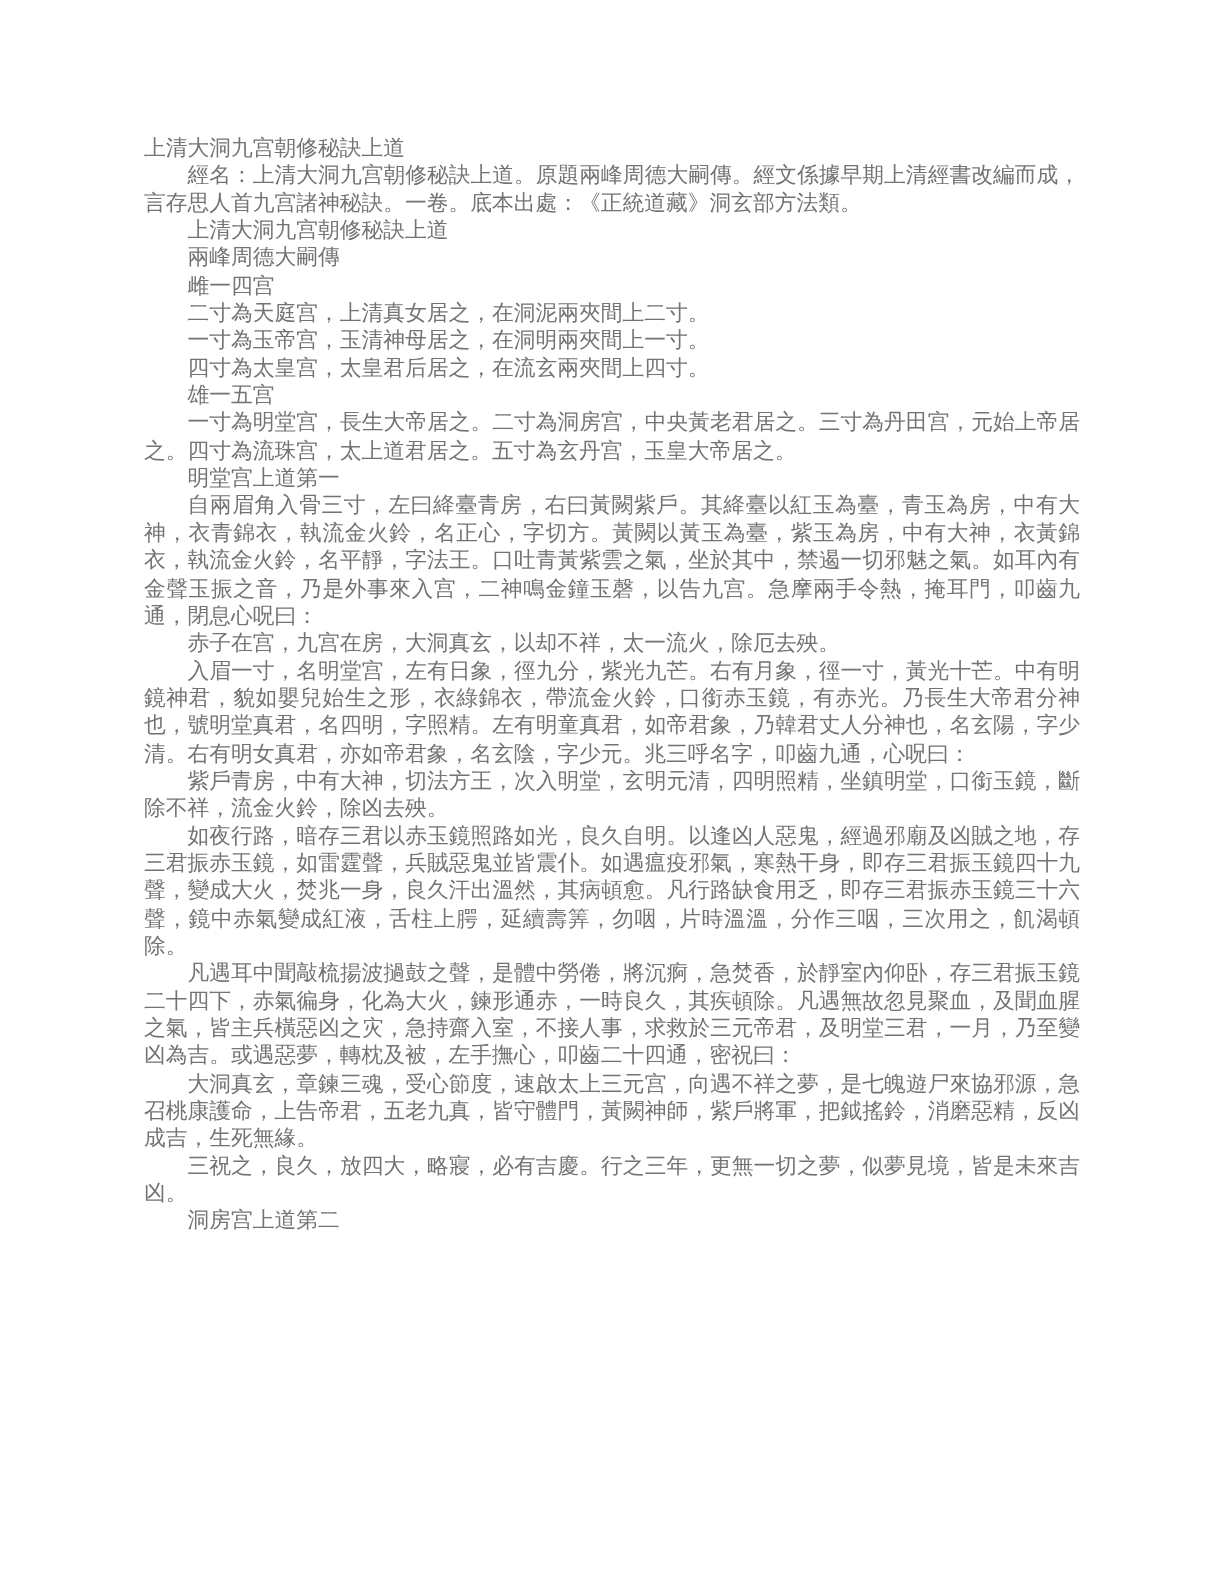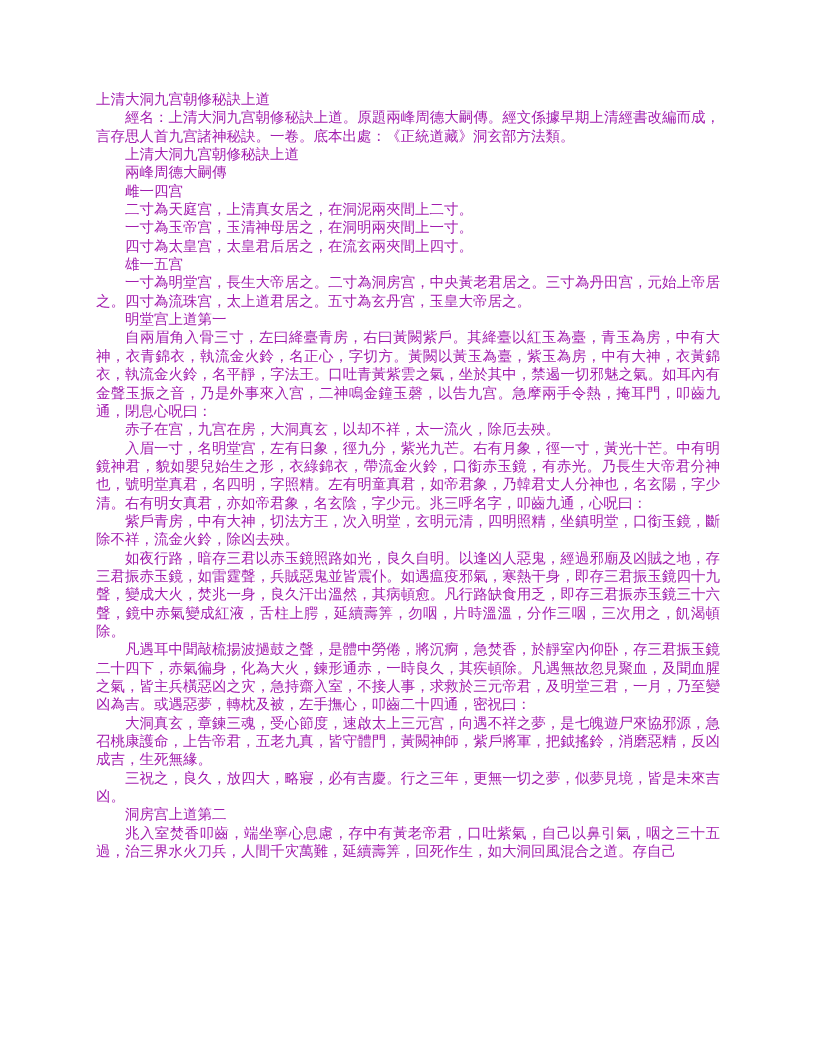--- a/index.html
+++ b/index.html
@@ -7,21 +7,21 @@
     padding: 0;
     background: #ffffff;
   }
   .page {
     position: relative;
     width: 816px;
     height: 1056px;
     box-sizing: border-box;
     padding: 90px 96px 0 96px;
     background: #ffffff;
-    color: #a21caf;
+    color: #737373;
     font-family: "Liberation Serif", "DejaVu Serif", serif;
     font-size: 14.5px;
     line-height: 18.35px;
     text-align: justify;
     text-justify: inter-ideograph;
     overflow: hidden;
   }
   .page p {
     margin: 0;
     padding: 0;
@@ -48,14 +48,13 @@
   <p class="indent">明堂宫上道第一</p>
   <p class="indent">自兩眉角入骨三寸，左曰絳臺青房，右曰黃闕紫戶。其絳臺以紅玉為臺，青玉為房，中有大神，衣青錦衣，執流金火鈴，名正心，字切方。黃闕以黃玉為臺，紫玉為房，中有大神，衣黃錦衣，執流金火鈴，名平靜，字法王。口吐青黃紫雲之氣，坐於其中，禁遏一切邪魅之氣。如耳內有金聲玉振之音，乃是外事來入宫，二神鳴金鐘玉磬，以告九宫。急摩兩手令熱，掩耳門，叩齒九通，閉息心呪曰：</p>
   <p class="indent">赤子在宫，九宫在房，大洞真玄，以却不祥，太一流火，除厄去殃。</p>
   <p class="indent">入眉一寸，名明堂宫，左有日象，徑九分，紫光九芒。右有月象，徑一寸，黃光十芒。中有明鏡神君，貌如嬰兒始生之形，衣綠錦衣，帶流金火鈴，口銜赤玉鏡，有赤光。乃長生大帝君分神也，號明堂真君，名四明，字照精。左有明童真君，如帝君象，乃韓君丈人分神也，名玄陽，字少清。右有明女真君，亦如帝君象，名玄陰，字少元。兆三呼名字，叩齒九通，心呪曰：</p>
   <p class="indent">紫戶青房，中有大神，切法方王，次入明堂，玄明元清，四明照精，坐鎮明堂，口銜玉鏡，斷除不祥，流金火鈴，除凶去殃。</p>
   <p class="indent">如夜行路，暗存三君以赤玉鏡照路如光，良久自明。以逢凶人惡鬼，經過邪廟及凶賊之地，存三君振赤玉鏡，如雷霆聲，兵賊惡鬼並皆震仆。如遇瘟疫邪氣，寒熱干身，即存三君振玉鏡四十九聲，變成大火，焚兆一身，良久汗出溫然，其病頓愈。凡行路缺食用乏，即存三君振赤玉鏡三十六聲，鏡中赤氣變成紅液，舌柱上腭，延續壽筭，勿咽，片時溫溫，分作三咽，三次用之，飢渴頓除。</p>
   <p class="indent">凡遇耳中聞敲梳揚波撾鼓之聲，是體中勞倦，將沉痾，急焚香，於靜室內仰卧，存三君振玉鏡二十四下，赤氣徧身，化為大火，鍊形通赤，一時良久，其疾頓除。凡遇無故忽見聚血，及聞血腥之氣，皆主兵橫惡凶之灾，急持齋入室，不接人事，求救於三元帝君，及明堂三君，一月，乃至變凶為吉。或遇惡夢，轉枕及被，左手撫心，叩齒二十四通，密祝曰：</p>
   <p class="indent">大洞真玄，章鍊三魂，受心節度，速啟太上三元宫，向遇不祥之夢，是七魄遊尸來協邪源，急召桃康護命，上告帝君，五老九真，皆守體門，黃闕神師，紫戶將軍，把鉞搖鈴，消磨惡精，反凶成吉，生死無緣。</p>
   <p class="indent">三祝之，良久，放四大，略寢，必有吉慶。行之三年，更無一切之夢，似夢見境，皆是未來吉凶。</p>
   <p class="indent">洞房宫上道第二</p>
-  <p class="indent">兆入室焚香叩齒，端坐寧心息慮，存中有黃老帝君，口吐紫氣，自己以鼻引氣，咽之三十五過，治三界水火刀兵，人間千灾萬難，延續壽筭，回死作生，如大洞回風混合之道。存自己</p>
 </div>
 
 </body></html>

